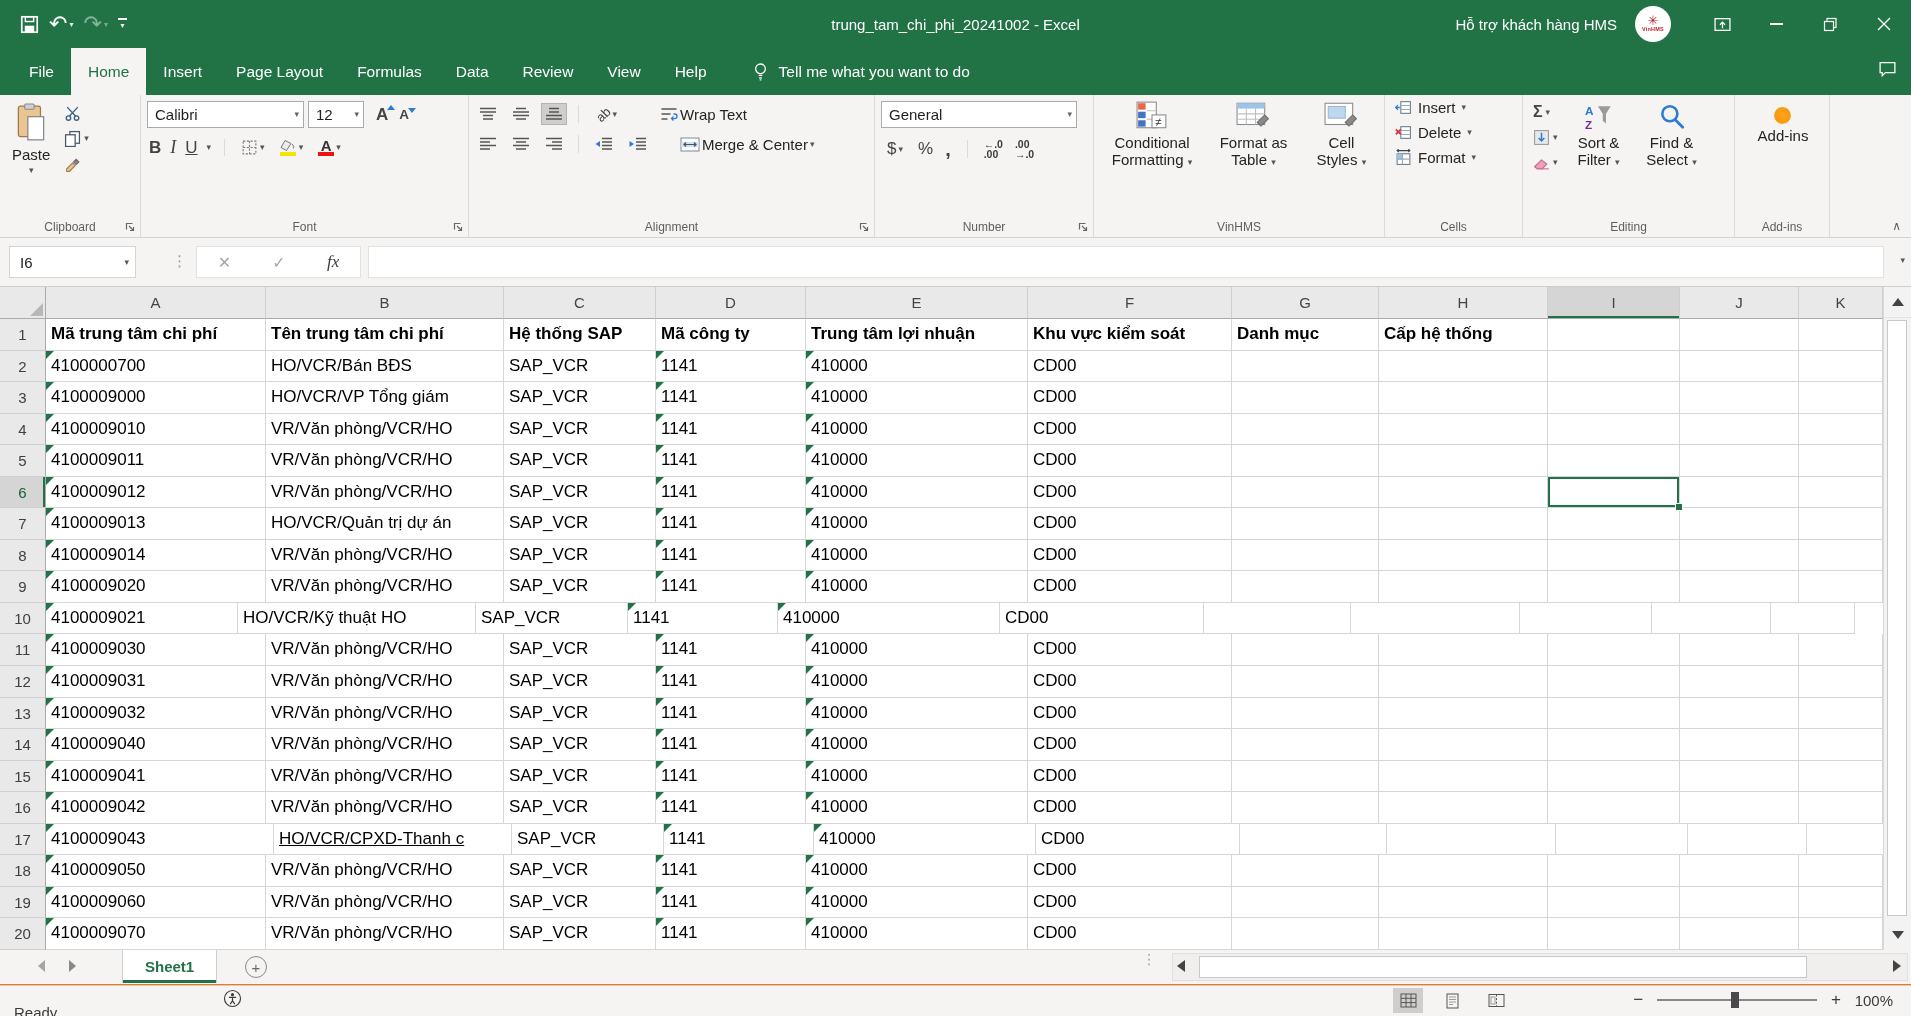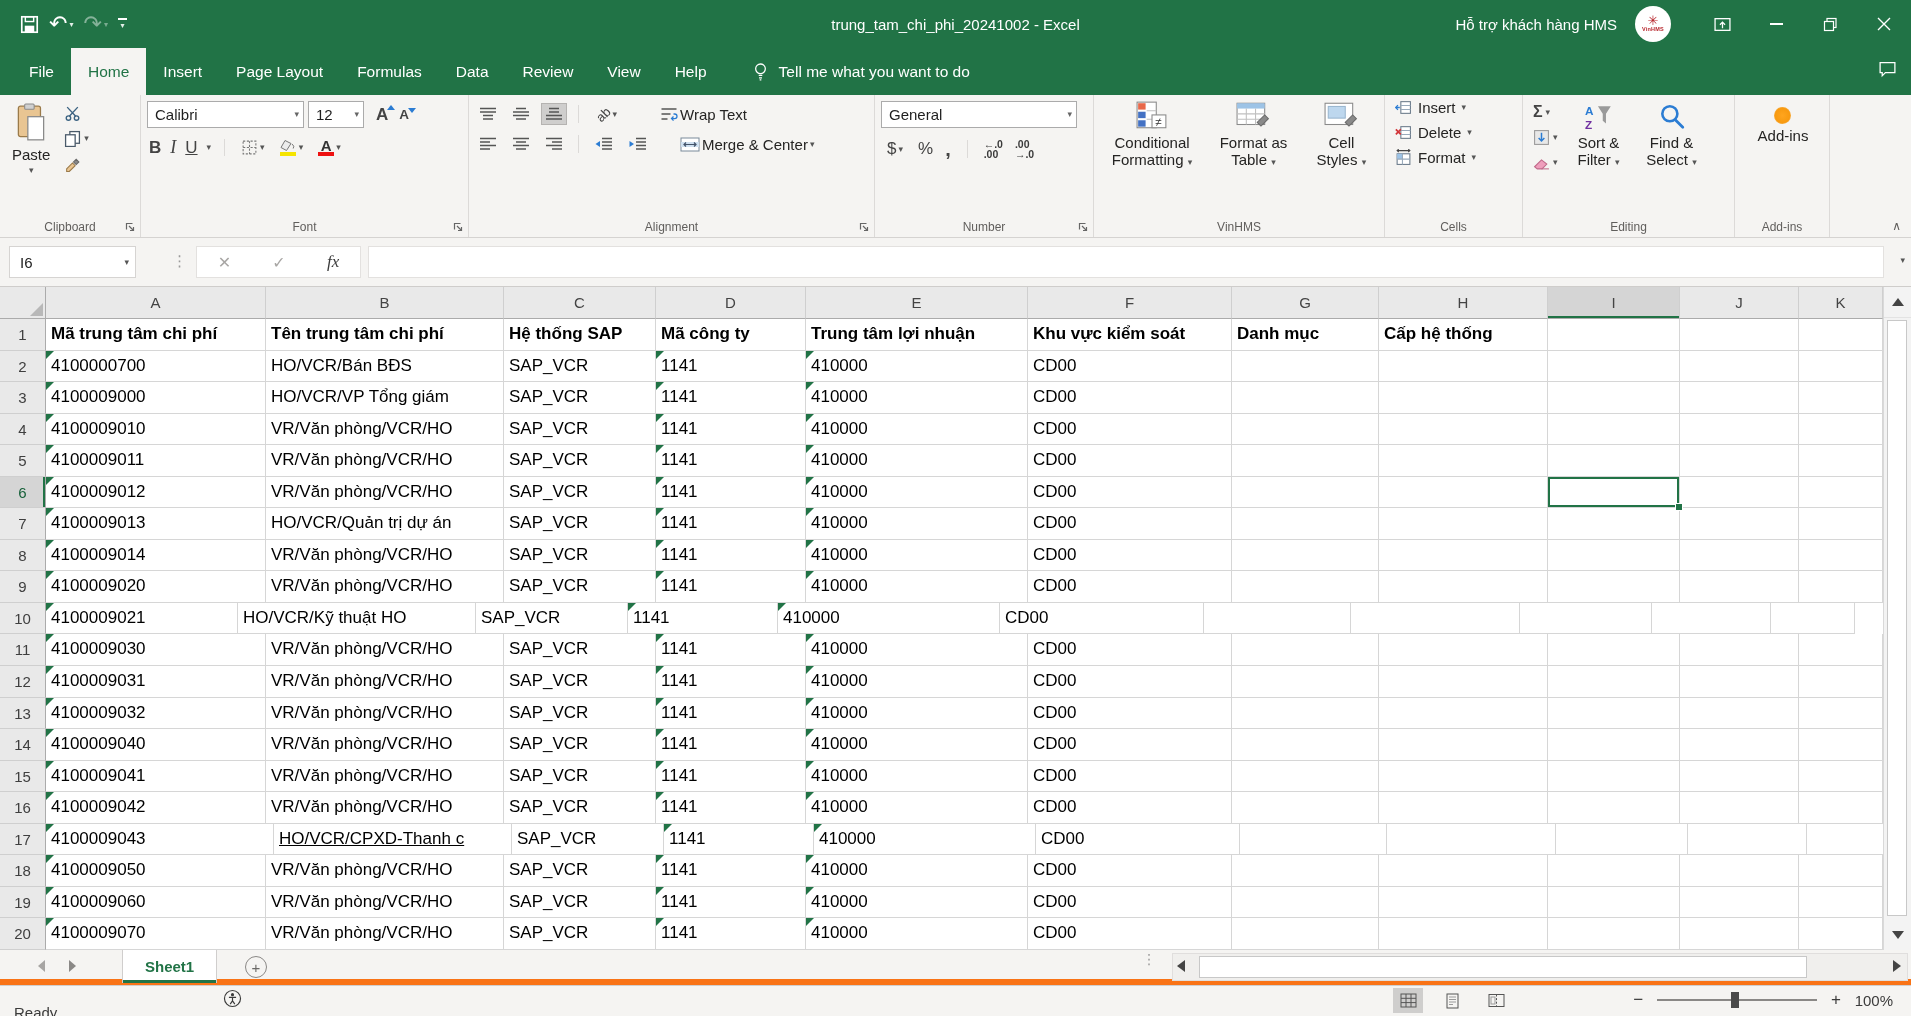--- a/index.html
+++ b/index.html
@@ -107,21 +107,21 @@
   .vscroll{position:absolute;left:1883px;top:0;width:28px;height:663px;background:#f3f3f3;border-left:1px solid #d9d9d9;box-sizing:border-box;}
   .vs-up{height:30px;display:flex;align-items:center;justify-content:center;border-bottom:1px solid #e3e3e3;}
   .vs-thumb{position:absolute;left:3px;top:33px;width:20px;height:596px;background:#fff;border:1px solid #c8c8c8;box-sizing:border-box;}
   .vs-down{position:absolute;bottom:0;left:0;width:100%;height:30px;display:flex;align-items:center;justify-content:center;}
   .tri-up{width:0;height:0;border-left:6px solid transparent;border-right:6px solid transparent;border-bottom:8px solid #444;}
   .tri-down{width:0;height:0;border-left:6px solid transparent;border-right:6px solid transparent;border-top:8px solid #444;}
   .tri-left{width:0;height:0;border-top:6px solid transparent;border-bottom:6px solid transparent;border-right:8px solid #444;}
   .tri-right{width:0;height:0;border-top:6px solid transparent;border-bottom:6px solid transparent;border-left:8px solid #444;}
 
   
-  .tabbar{position:absolute;left:0;top:950px;width:1911px;height:35px;background:#f5f4f2;border-bottom:6px solid #f97316;box-sizing:border-box;}
+  .tabbar{position:absolute;left:0;top:950px;width:1911px;height:35px;background:#f5f4f2;border-bottom:1px solid #f97316;box-sizing:border-box;}
   .nav-arrows{position:absolute;left:38px;top:10px;display:flex;gap:24px;align-items:center;}
   .tri-l-s{width:0;height:0;border-top:6px solid transparent;border-bottom:6px solid transparent;border-right:7px solid #a7a5a3;}
   .tri-r-s{width:0;height:0;border-top:6px solid transparent;border-bottom:6px solid transparent;border-left:7px solid #8a8886;}
   .sheettab{position:absolute;left:122px;top:0;height:33px;padding:0 22px;background:#fff;border-left:1px solid #d0cecd;border-right:1px solid #d0cecd;box-shadow:inset 0 -3px 0 #217346;display:flex;align-items:center;font-size:15px;font-weight:bold;color:#217346;}
   .addsheet{position:absolute;left:245px;top:6px;width:22px;height:22px;border:1px solid #8a8886;border-radius:50%;display:flex;align-items:center;justify-content:center;color:#6a6866;font-size:15px;box-sizing:border-box;}
   .hdots{position:absolute;left:1142px;top:5px;color:#9a9a9a;font-size:14px;line-height:8px;text-align:center;}
   .hscroll{position:absolute;left:1172px;top:3px;width:736px;height:28px;background:#f0efed;border:1px solid #e0dedd;box-sizing:border-box;}
   .hs-left{position:absolute;left:4px;top:6px;}
   .hs-thumb{position:absolute;left:26px;top:2px;width:608px;height:22px;background:#fff;border:1px solid #c8c8c8;box-sizing:border-box;}
   .hs-right{position:absolute;right:6px;top:6px;}

